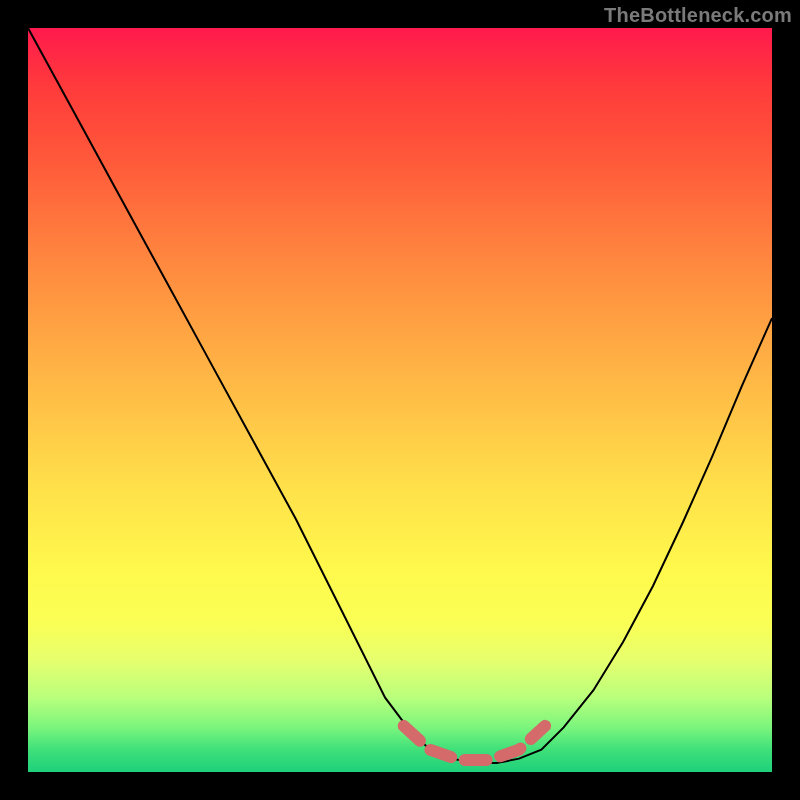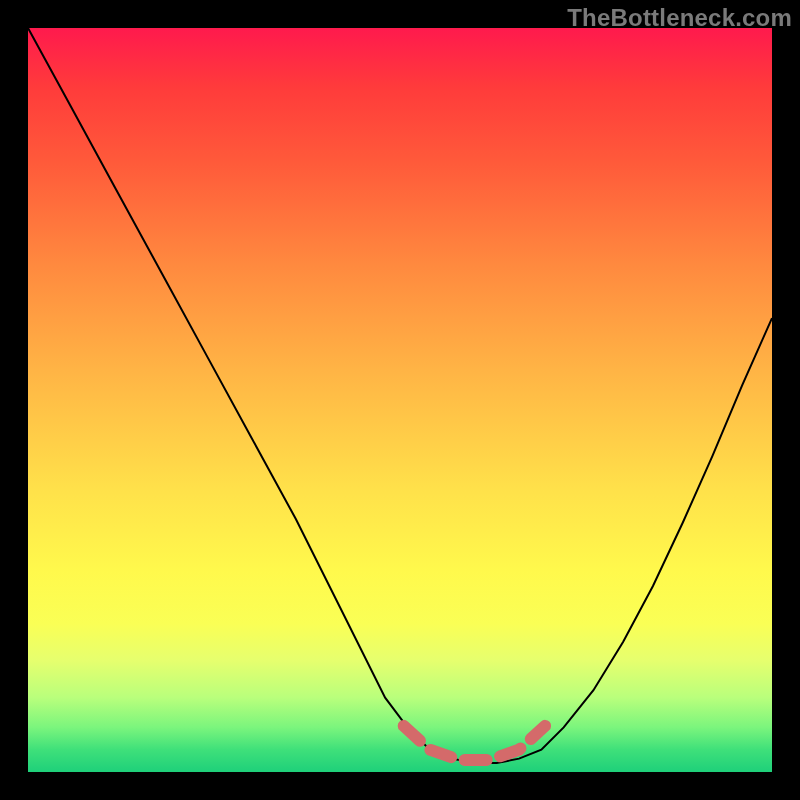--- a/index.html
+++ b/index.html
@@ -31,21 +31,21 @@
       #7bf57d 94%,
       #3fe07a 97%,
       #1ed07a 100%
     );
   }
   .watermark {
     position: absolute;
     top: 4px;
     right: 8px;
     font-family: Arial, Helvetica, sans-serif;
-    font-size: 24px;
+    font-size: 20px;
     font-weight: 600;
     color: #7a7a7a;
     letter-spacing: 0.2px;
     user-select: none;
   }
   svg.curve {
     position: absolute;
     left: 0;
     top: 0;
     width: 744px;

